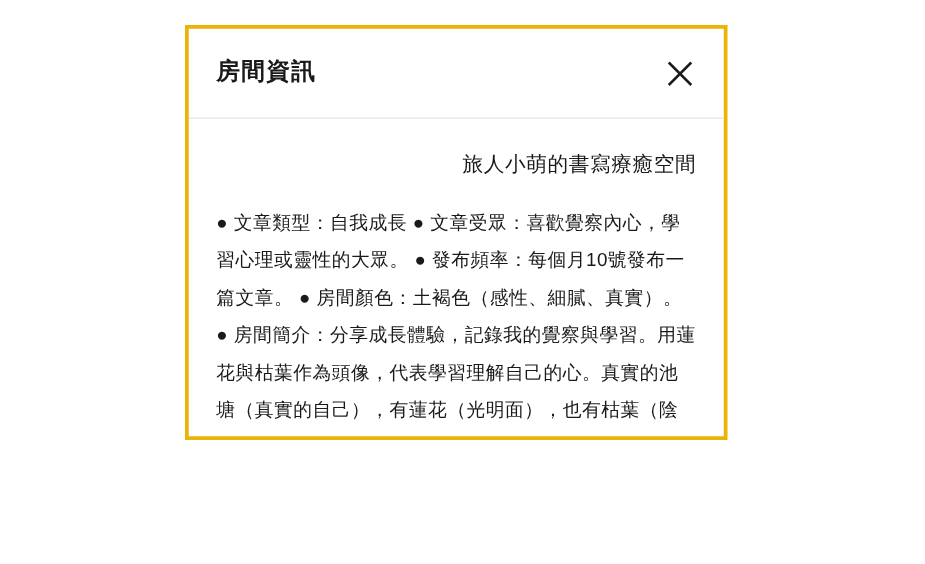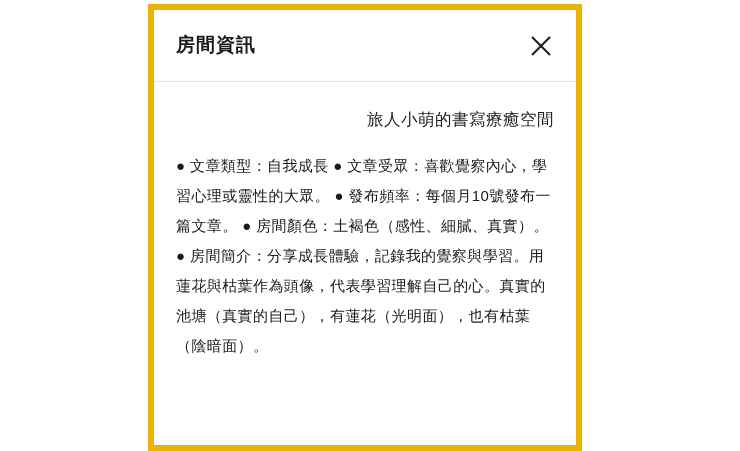--- a/index.html
+++ b/index.html
@@ -15,25 +15,25 @@
   }
   #stage {
     position: relative;
     width: 740px;
     height: 451px;
     background: #ffffff;
   }
   .modal {
     position: absolute;
     left: 148px;
-    top: 4px;
+    top: 20px;
     width: 434px;
-    height: 447px;
+    height: 332px;
     background: #ffffff;
-    border: 6px solid #eab308;
+    border: 3px solid #eab308;
     box-sizing: border-box;
     overflow: hidden;
   }
   .modal-header {
     position: relative;
     height: 72px;
     box-sizing: border-box;
     border-bottom: 1px solid #e3e3e3;
     display: flex;
     align-items: center;

